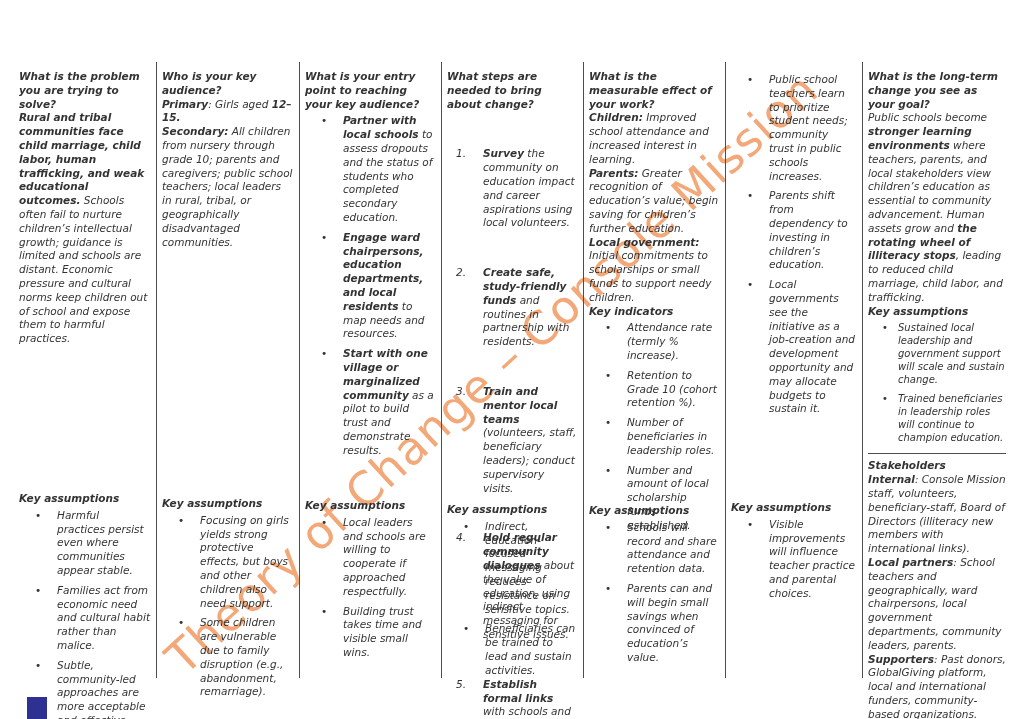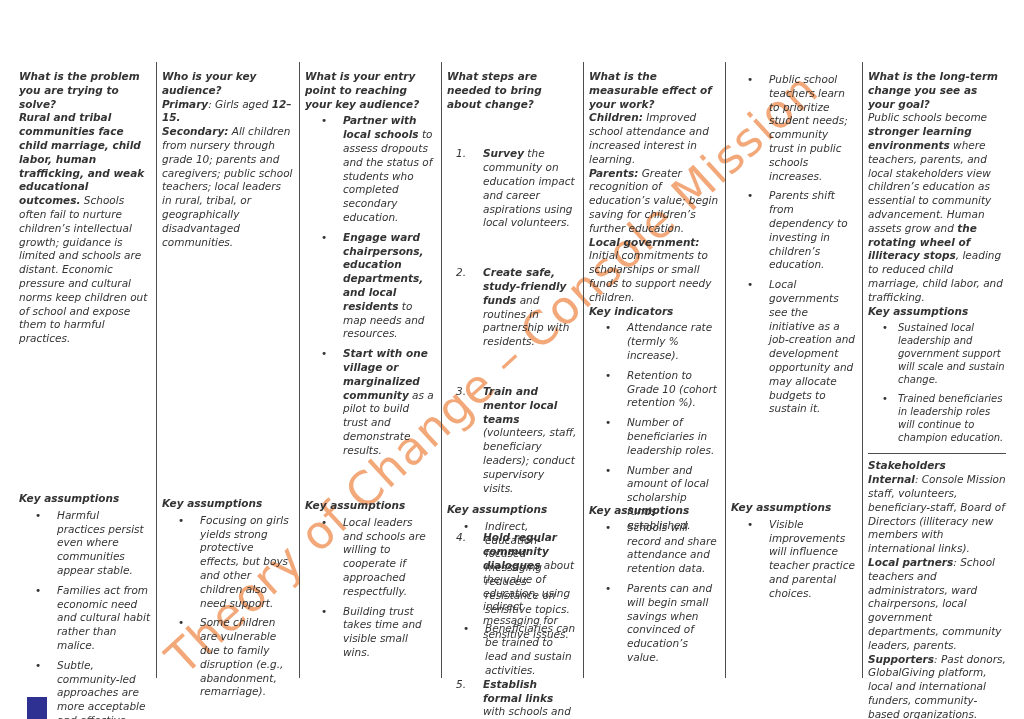--- a/index.html
+++ b/index.html
@@ -169,21 +169,21 @@
           <div class="h"><span class="b">What is the long-term change you see as your goal?</span></div>
           <div class="p"><span>Public schools become </span><span class="b">stronger learning environments</span><span> where teachers, parents, and local stakeholders view children’s education as essential to community advancement. Human assets grow and </span><span class="b">the rotating wheel of illiteracy stops</span><span>, leading to reduced child marriage, child labor, and trafficking.</span></div>
           <div class="h"><span class="b">Key assumptions</span></div>
           <ul class="ul2">
             <li><span>Sustained local leadership and government support will scale and sustain change.</span></li>
             <li><span>Trained beneficiaries in leadership roles will continue to champion education.</span></li>
           </ul>
           <div class="rule"></div>
           <div class="h"><span class="b">Stakeholders</span></div>
           <div class="p"><span class="b">Internal</span><span>: Console Mission staff, volunteers, beneficiary-staff, Board of Directors (illiteracy new members with international links).</span></div>
-          <div class="p"><span class="b">Local partners</span><span>: School teachers and administrators, ward chairpersons, local government departments, community leaders, parents.</span></div>
+          <div class="p"><span class="b">Local partners</span><span>: School teachers and geographically, ward chairpersons, local government departments, community leaders, parents.</span></div>
           <div class="p"><span class="b">Supporters</span><span>: Past donors, GlobalGiving platform, local and international funders, community-based organizations.</span></div>
           <div class="p"><span class="b">Beneficiaries</span><span>: Children (girls 12–15 and broader cohorts), families, community members who become staff or board members.</span></div>
         </div>
     </div>
   </div>
 
   <div class="corner-mark" style="background: rgb(46, 49, 146);"></div>
 </div>
 
 </body></html>

